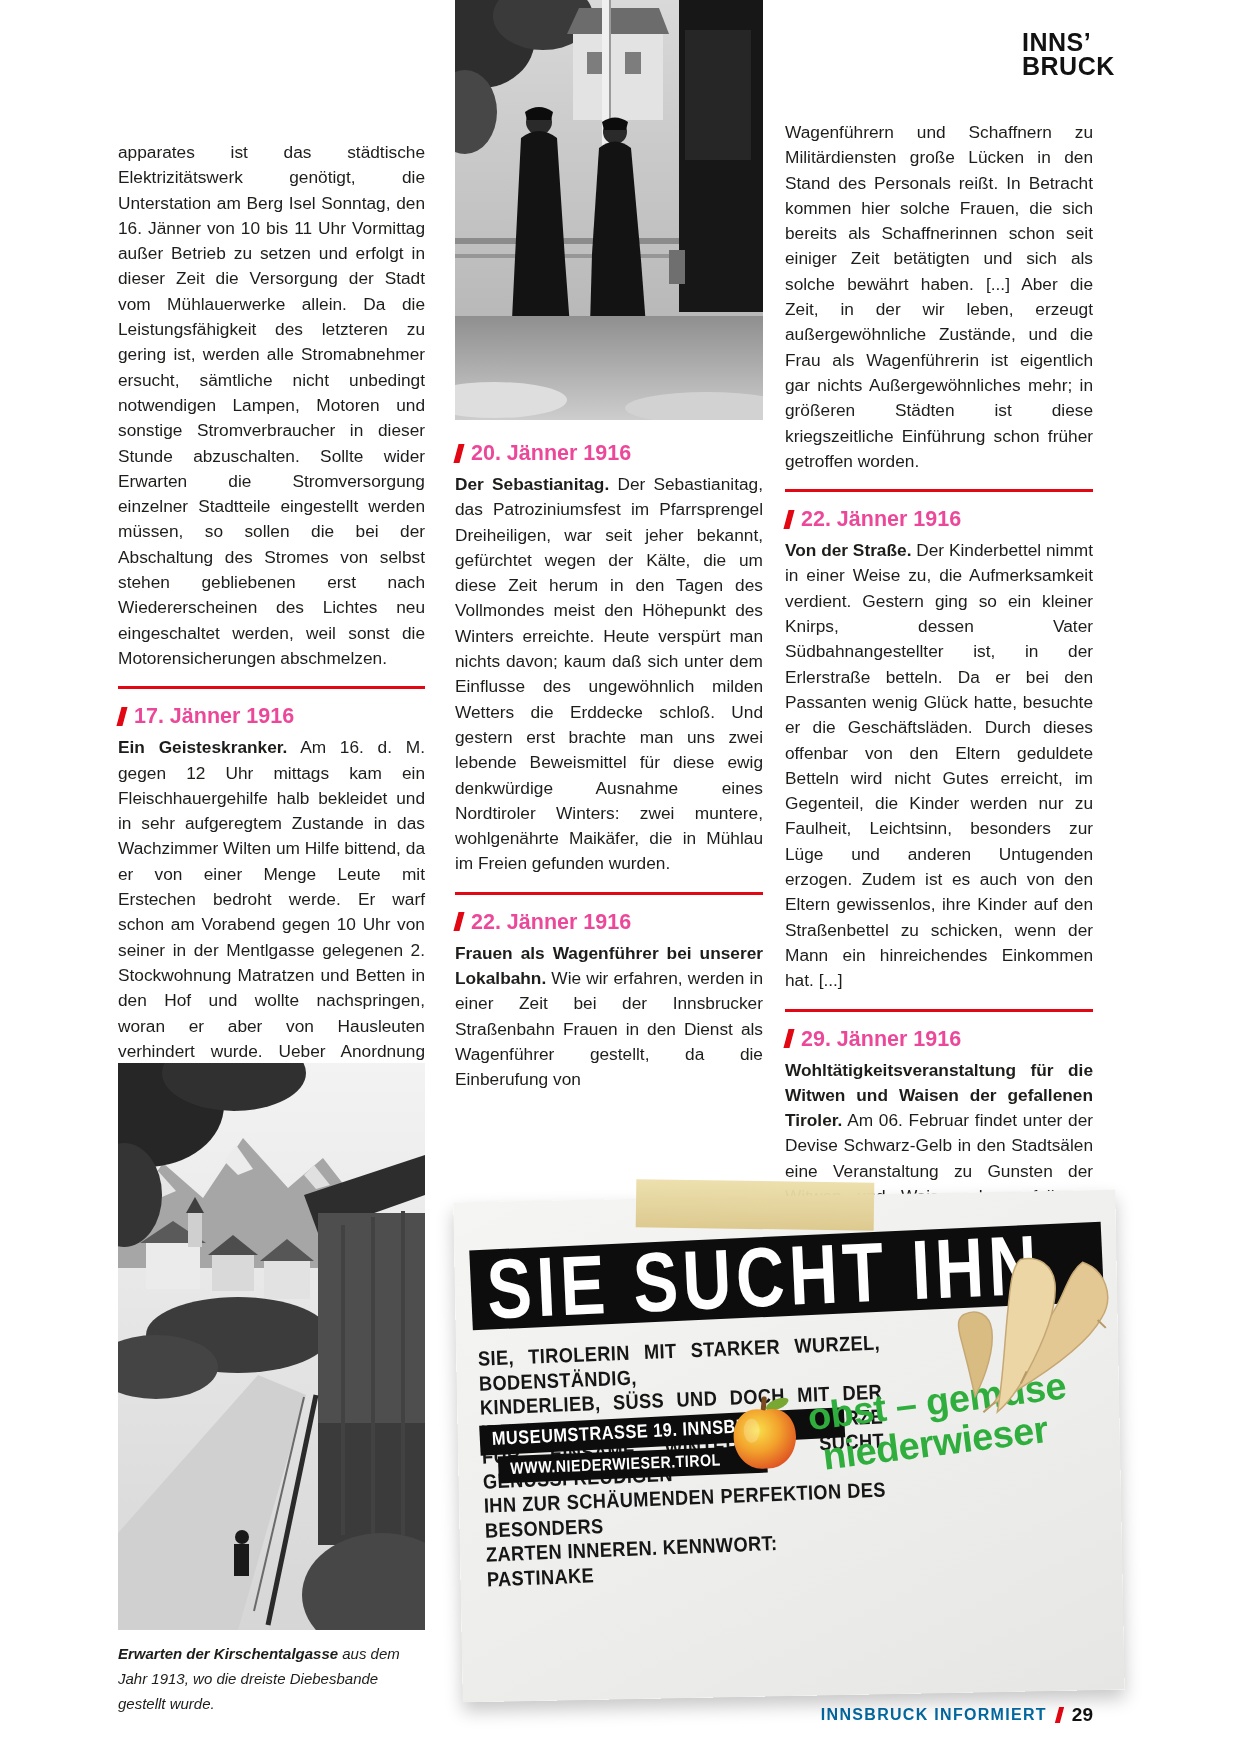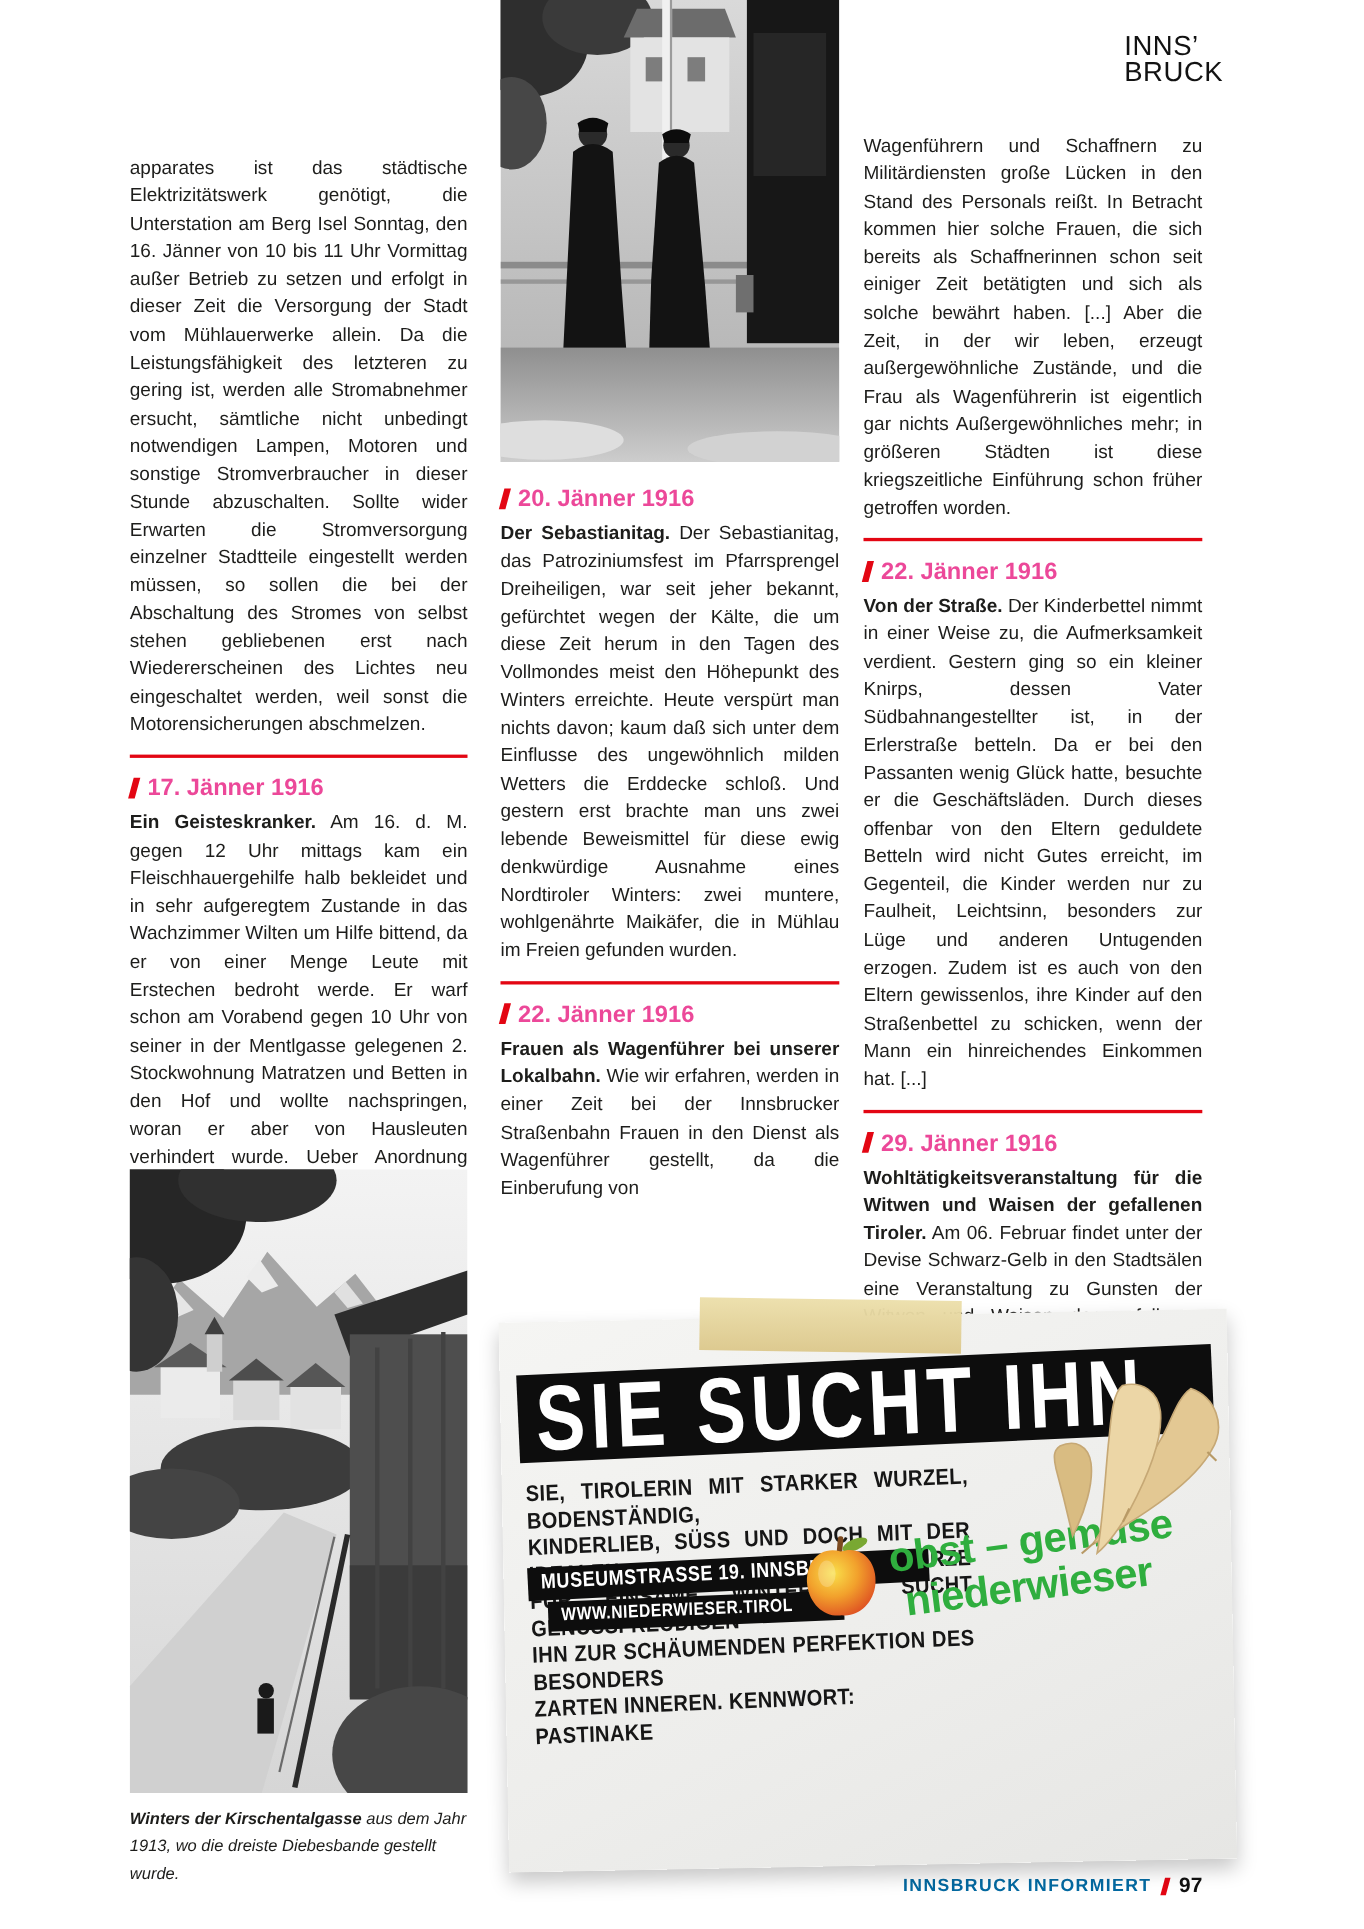--- a/index.html
+++ b/index.html
@@ -1,21 +1,21 @@
 <!DOCTYPE html>
 <html lang="de"><head>
 <meta charset="utf-8">
 <style>
   html,body { margin:0; padding:0; background:#ffffff; }
   .page {
     position:relative; width:1240px; height:1754px; background:#ffffff;
     font-family:"Liberation Sans", sans-serif; color:#1d1d1b; overflow:hidden;
   }
   
-  .brand { position:absolute; left:1022px; top:30px; font-weight:400; font-size:25px;
+  .brand { position:absolute; left:1022px; top:30px; font-weight:700; font-size:25px;
            line-height:24px; letter-spacing:.5px; color:#121212; }
   
   .column { position:absolute; width:308px; font-size:17.3px; line-height:25.3px;
             text-align:justify; hyphens:auto; color:#1d1d1b; }
   #col1 { left:118px; top:120px; width:307px;margin-top:20px; }
   #col2 { left:455px; top:0; }
   #col3 { left:785px; top:120px; }
   p.body { margin:0; }
   .lead { font-weight:700; }
   .divider { border:0; border-top:3px solid #e30613; margin:15px 0 13px; }
@@ -121,21 +121,21 @@
       <line x1="225" y1="162" x2="225" y2="472" stroke="#424242" stroke-width="4"></line>
       <line x1="255" y1="154" x2="255" y2="472" stroke="#424242" stroke-width="4"></line>
       <line x1="285" y1="148" x2="285" y2="472" stroke="#424242" stroke-width="4"></line>
       <polygon points="0,470 140,312 188,332 120,567 0,567" fill="#d0d0d0"></polygon>
       <line x1="150" y1="562" x2="198" y2="332" stroke="#2a2a2a" stroke-width="5"></line>
       <line x1="136" y1="548" x2="186" y2="334" stroke="#6a6a6a" stroke-width="2"></line>
       <ellipse cx="264" cy="532" rx="80" ry="62" fill="#474747"></ellipse>
       <circle cx="124" cy="474" r="7" fill="#1a1a1a"></circle>
       <rect x="116" y="481" width="15" height="32" fill="#1a1a1a"></rect>
     </svg>
-    <p class="caption"><span class="cap-bold">Winters der Kirschentalgasse</span> <span>aus dem Jahr 1913, wo die dreiste Diebesbande gestellt wurde.</span></p>
+    <p class="caption"><span class="cap-bold">Erwarten der Kirschentalgasse</span> <span>aus dem Jahr 1913, wo die dreiste Diebesbande gestellt wurde.</span></p>
   </div>
 
   <div class="column" id="col2">
     <svg class="photo" viewBox="0 0 308 420" xmlns="http://www.w3.org/2000/svg" role="img">
       <defs>
         <linearGradient id="g-sky1" x1="0" y1="0" x2="0" y2="1">
           <stop offset="0" stop-color="#d9d9d9"></stop>
             <stop offset="1" stop-color="#aeaeae"></stop>
         </linearGradient>
         <linearGradient id="g-ground1" x1="0" y1="0" x2="0" y2="1">
@@ -249,16 +249,16 @@
         <path d="M88,4 C106,0 120,10 122,28 C124,52 110,86 92,118 C84,132 72,148 62,156 C68,126 70,92 74,58 C77,36 78,12 88,4 Z" fill="#ecd6a6"></path>
         <path d="M30,58 C44,52 56,58 58,74 C60,92 52,118 40,140 C36,120 30,94 26,78 C24,68 24,62 30,58 Z" fill="#d9bc82"></path>
       </g>
       <path d="M60,146 L48,156 M92,116 L86,128 M164,66 L172,74" stroke="#b89a66" stroke-width="2" fill="none"></path>
     </svg>
   </div>
 
   <div id="footer">
     <span class="footer-label">INNSBRUCK INFORMIERT</span>
     <span class="footer-slash"></span>
-    <span class="footer-page">97</span>
+    <span class="footer-page">29</span>
   </div>
 
 </div>
 
 </body></html>

